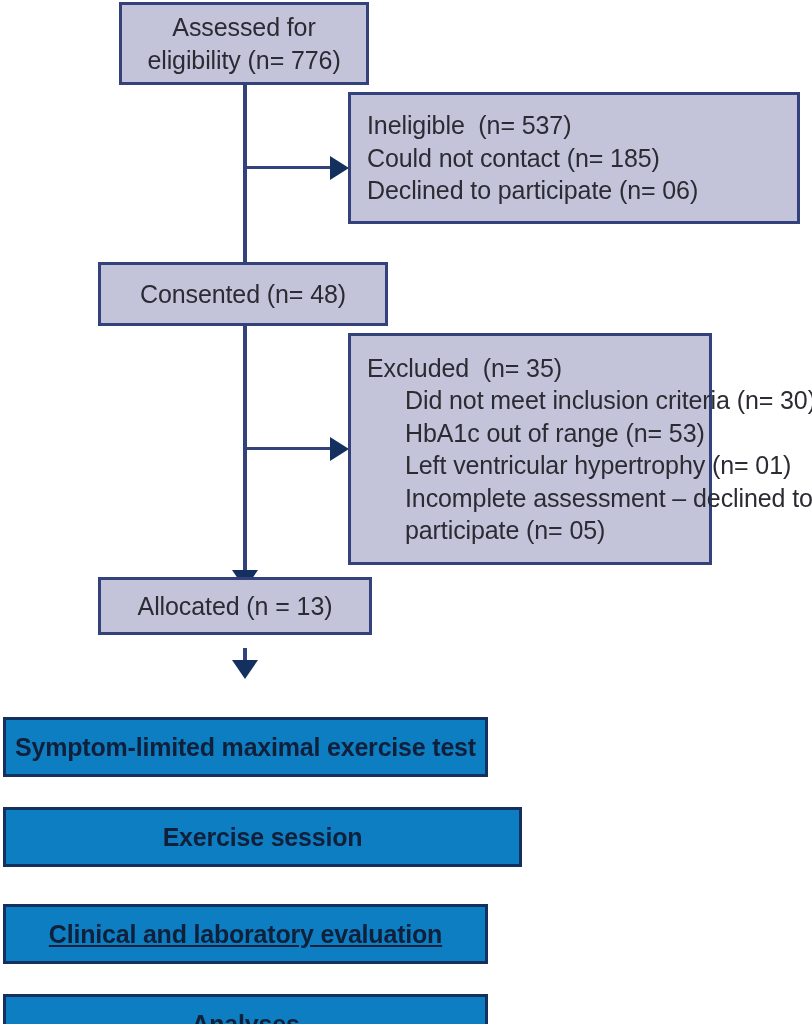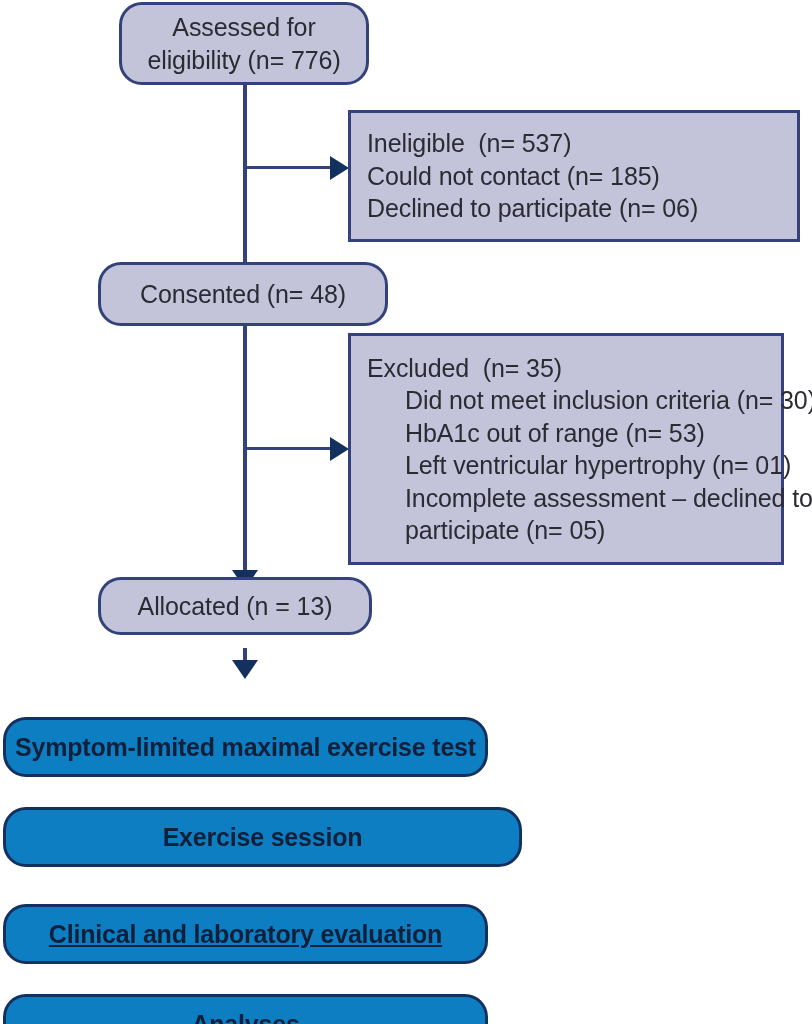--- a/index.html
+++ b/index.html
@@ -29,21 +29,21 @@
     background:#c3c3da;
     border:3px solid #33427a;
     color:#2b2b33;
   }
   .box.blue{
     background:#0d7ec2;
     border:3px solid #14305e;
     color:#10203a;
     margin-top:38px;
   }
-  .box.center{ align-items:center; text-align:center;border-radius:23px; }
+  .box.center{ align-items:center; text-align:center; }
   .box.left{ align-items:flex-start; text-align:left; }
 
   .line{
     display:block;
     white-space:pre;
     line-height:1.30;
   }
   .gray .line{
     font-size:25px;
     font-weight:400;
@@ -101,31 +101,31 @@
   <div class="arrow-down" style="left:232px;top:750px;"></div>
 
   <div class="conn vline" style="left:243px;top:925px;height:28px;"></div>
   <div class="arrow-down" style="left:232px;top:937px;"></div>
 
   <div class="box gray center" style="left:119px;top:2px;width:250px;height:83px;">
     <span class="line">Assessed for</span>
     <span class="line">eligibility (n= 776)</span>
   </div>
 
-  <div class="box gray left" style="left:348px;top:110px;width:452px;height:132px;padding:8px 0 8px 16px;">
+  <div class="box gray left" style="left:348px;top:92px;width:452px;height:132px;padding:8px 0 8px 16px;">
     <span class="line">Ineligible  (n= 537)</span>
     <span class="line">Could not contact (n= 185)</span>
     <span class="line">Declined to participate (n= 06)</span>
   </div>
 
   <div class="box gray center" style="left:98px;top:262px;width:290px;height:64px;">
     <span class="line">Consented (n= 48)</span>
   </div>
 
-  <div class="box gray left" style="left:348px;top:333px;width:436px;height:232px;padding:10px 0 10px 16px;">
+  <div class="box gray left" style="left:348px;top:333px;width:364px;height:232px;padding:10px 0 10px 16px;">
     <span class="line">Excluded  (n= 35)</span>
     <span class="line indent">Did not meet inclusion criteria (n= 30)</span>
     <span class="line indent">HbA1c out of range (n= 53)</span>
     <span class="line indent">Left ventricular hypertrophy (n= 01)</span>
     <span class="line indent">Incomplete assessment – declined to</span>
     <span class="line indent">participate (n= 05)</span>
   </div>
 
   <div class="box gray center" style="left:98px;top:577px;width:274px;height:58px;">
     <span class="line">Allocated (n = 13)</span>

